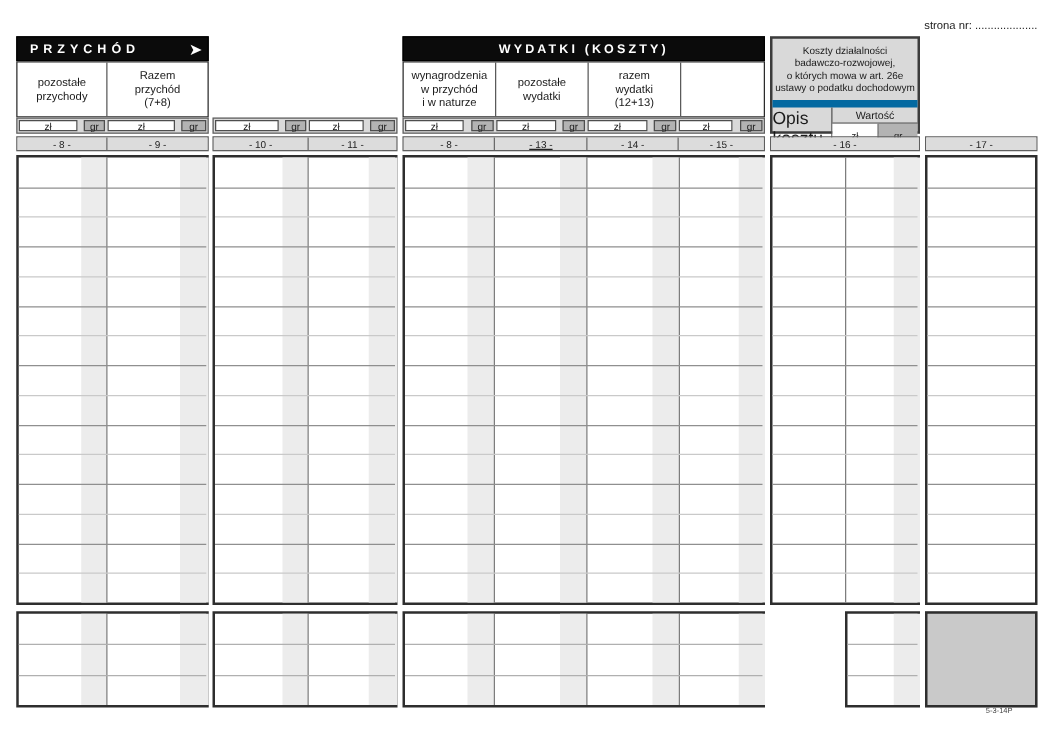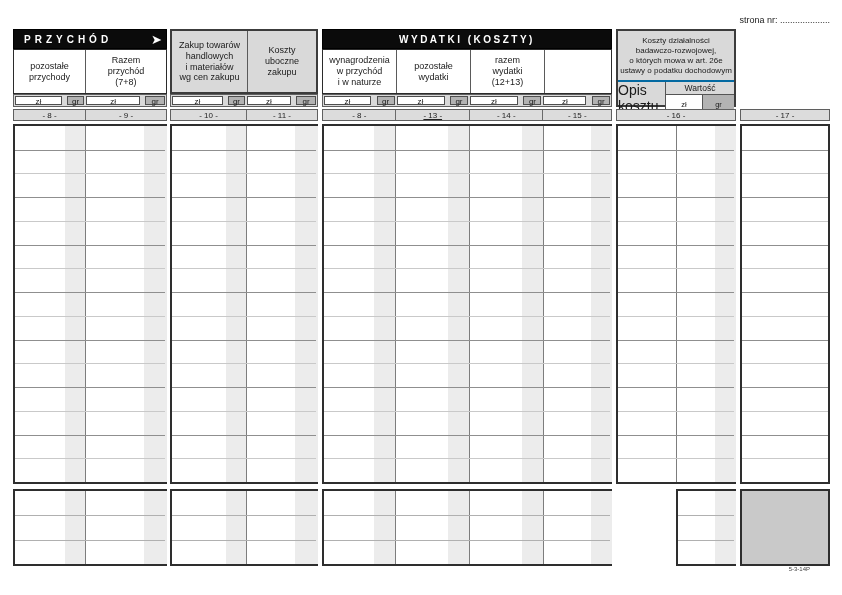--- a/index.html
+++ b/index.html
@@ -39,21 +39,21 @@
   
   .gridbox{position:absolute;box-sizing:border-box;background:#fff;border:2px solid #2e2e2e;}
   .stripe{position:absolute;top:0;bottom:0;background:#ececec;}
   .vline{position:absolute;top:0;bottom:0;width:1px;background:#7d7d7d;}
   .hline{position:absolute;left:0;right:0;height:1px;}
   .sumgrey{position:absolute;box-sizing:border-box;background:#c9c9c9;border:2px solid #2e2e2e;}
 
   
   .br-box{position:absolute;box-sizing:border-box;border:2px solid #3c3c3c;background:#d9d9d9;
           display:flex;flex-direction:column;}
-  .br-top{flex:none;height:49px;border-bottom:2px solid #0369a1;display:flex;align-items:center;justify-content:center;
+  .br-top{flex:none;height:49px;border-bottom:6px solid #0369a1;display:flex;align-items:center;justify-content:center;
           text-align:center;font-size:8px;line-height:1.25;white-space:pre-line;}
   .br-bottom{flex:1;display:flex;}
   .br-opis{box-sizing:border-box;width:48px;border-right:1px solid #555;display:flex;align-items:center;
            justify-content:center;font-size:14px;}
   .br-wart{flex:1;display:flex;flex-direction:column;}
   .br-wart-label{flex:none;height:12px;border-bottom:1px solid #555;text-align:center;font-size:8.5px;line-height:12px;}
   .br-wart-zlgr{flex:1;display:flex;}
   .br-zl{box-sizing:border-box;flex:none;width:37px;background:#fff;border-right:1px solid #555;
          text-align:center;font-size:7.5px;display:flex;align-items:center;justify-content:center;}
   .br-gr{flex:1;background:#b3b3b3;text-align:center;font-size:7.5px;display:flex;align-items:center;justify-content:center;}
@@ -75,29 +75,20 @@
     <span class="bar-arrow">➤</span>
   </div>
   <div class="lblrow" style="left:13px;top:49px;width:154px;height:45px;">
     <div class="lbl" style="width:72px;">pozostałe
 przychody</div>
     <div class="lbl" style="flex:1;">Razem
 przychód
 (7+8)</div>
   </div>
 
-  <div class="lblrow grey" style="left:170px;top:29px;width:148px;height:65px;">
-    <div class="lbl" style="width:76px;">Zakup towarów
-handlowych
-i materiałów
-wg cen zakupu</div>
-    <div class="lbl" style="flex:1;">Koszty
-uboczne
-zakupu</div>
-  </div>
 
   <div class="bar" style="left:322px;top:29px;width:290px;justify-content:center;">
     <span class="bar-t" style="letter-spacing:2.5px;">WYDATKI (KOSZTY)</span>
   </div>
   <div class="lblrow" style="left:322px;top:49px;width:290px;height:45px;">
     <div class="lbl" style="width:74px;">wynagrodzenia
 w przychód
 i w naturze</div>
     <div class="lbl" style="width:74px;">pozostałe
 wydatki</div>

